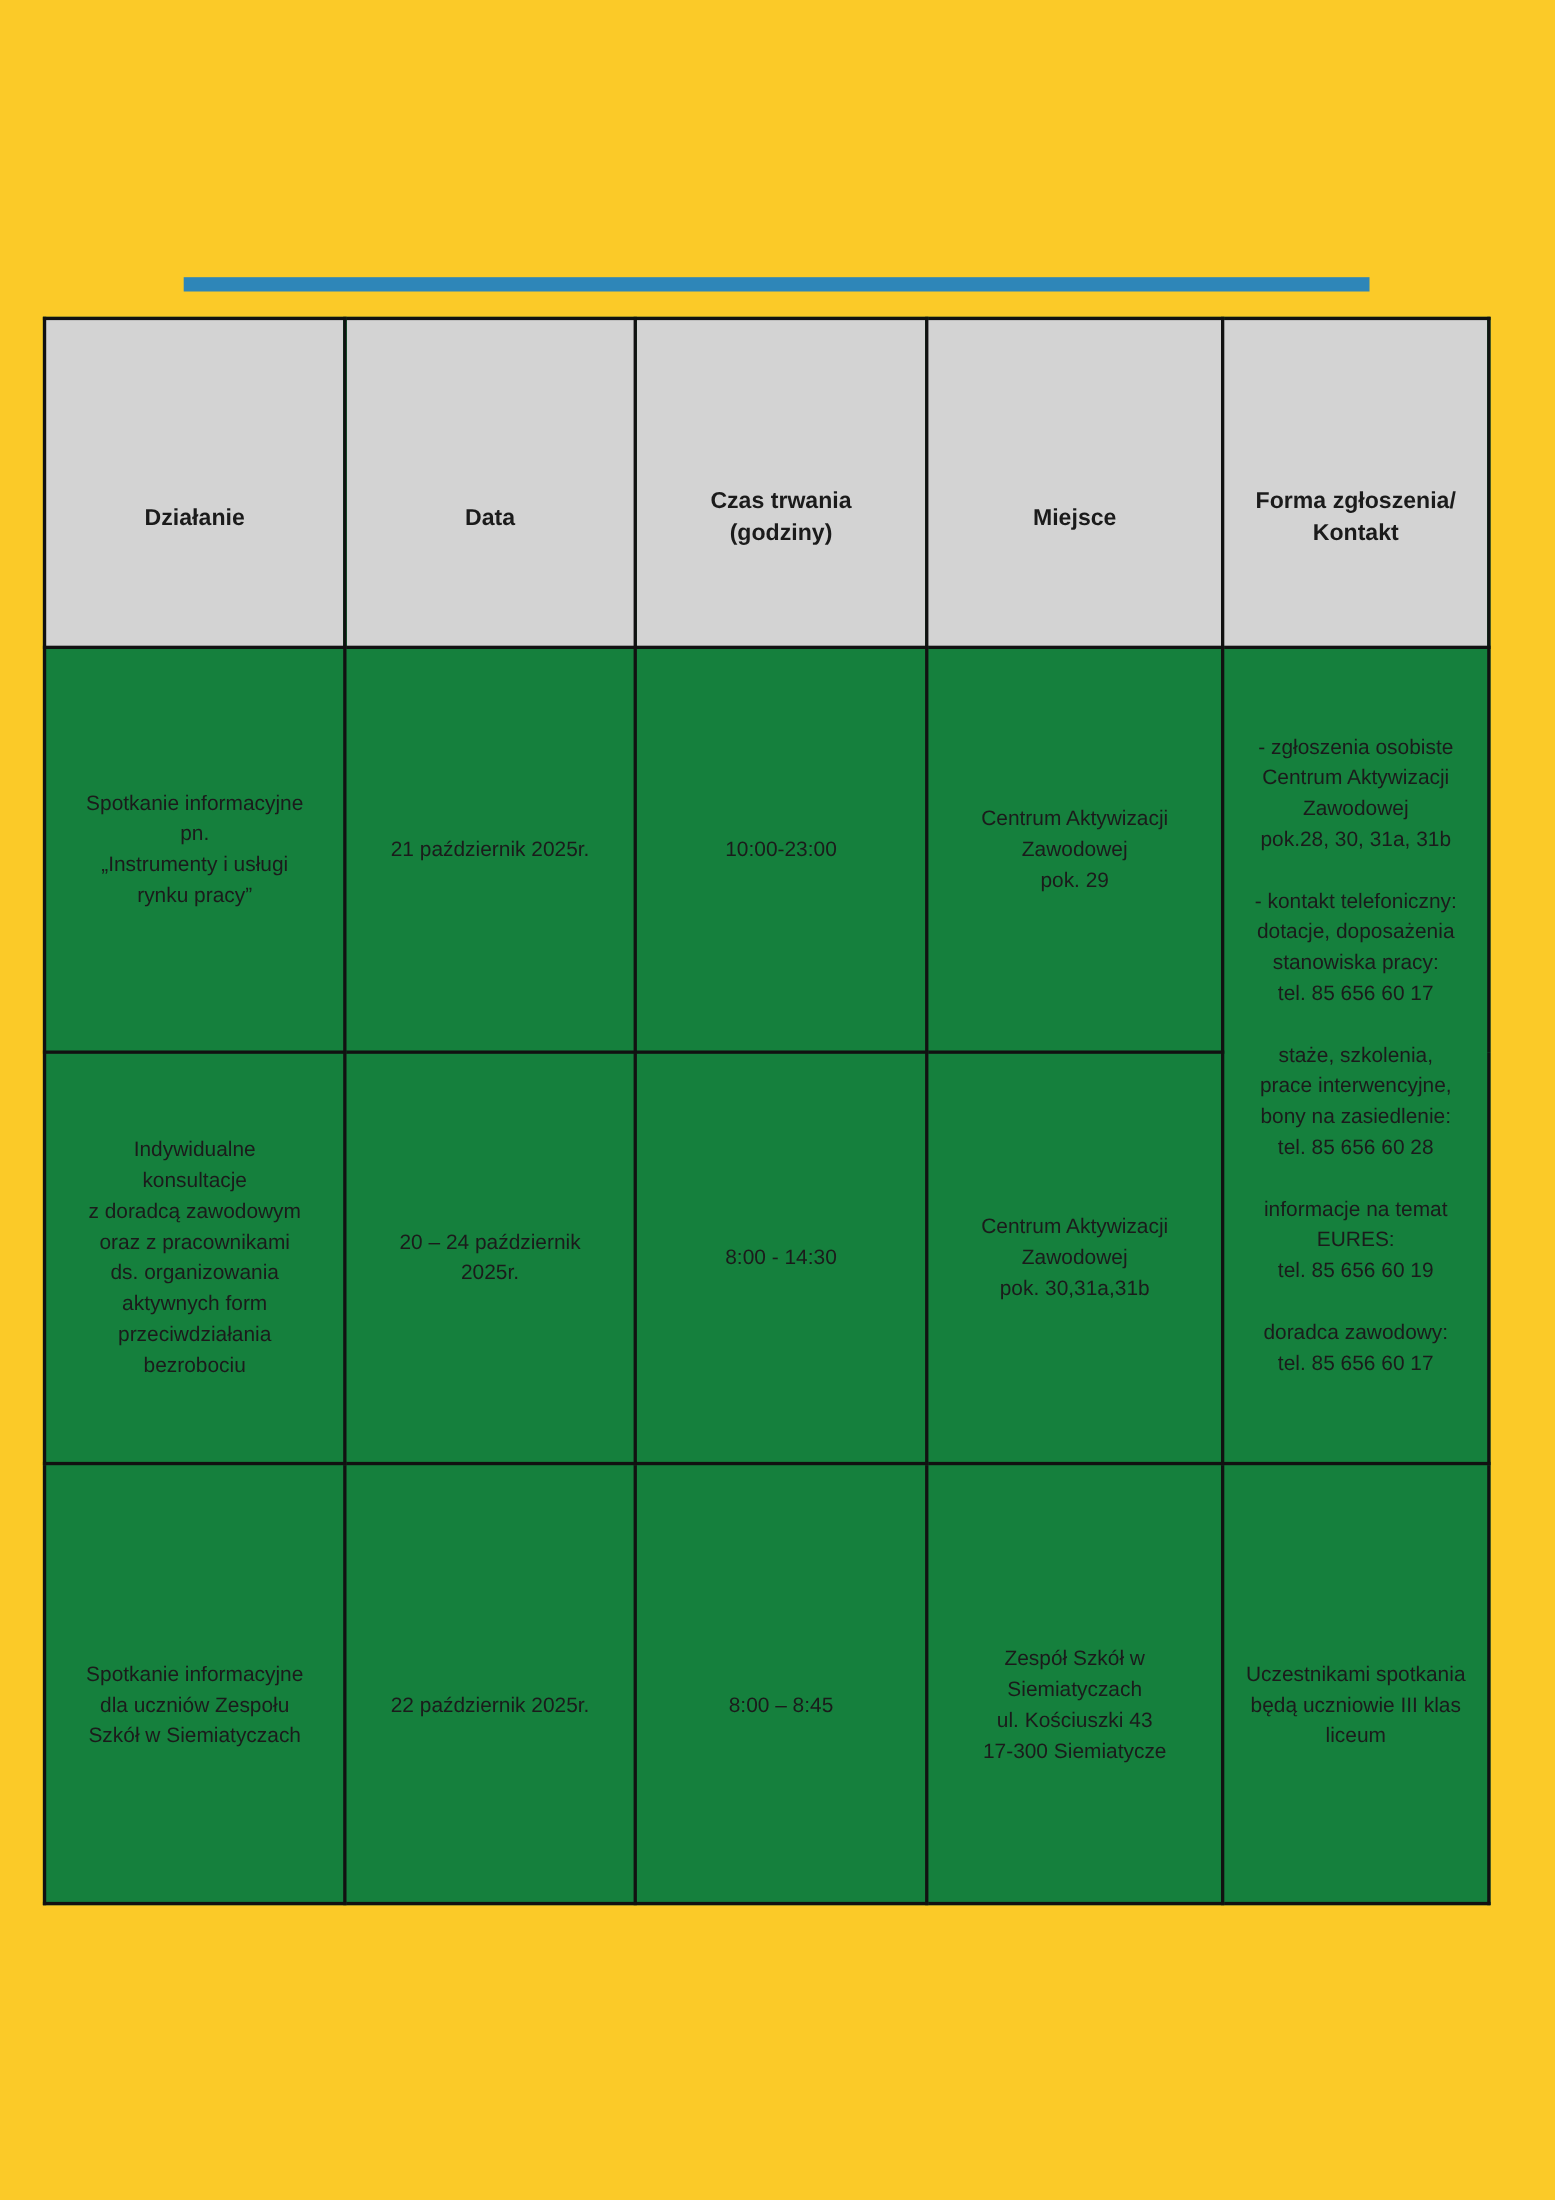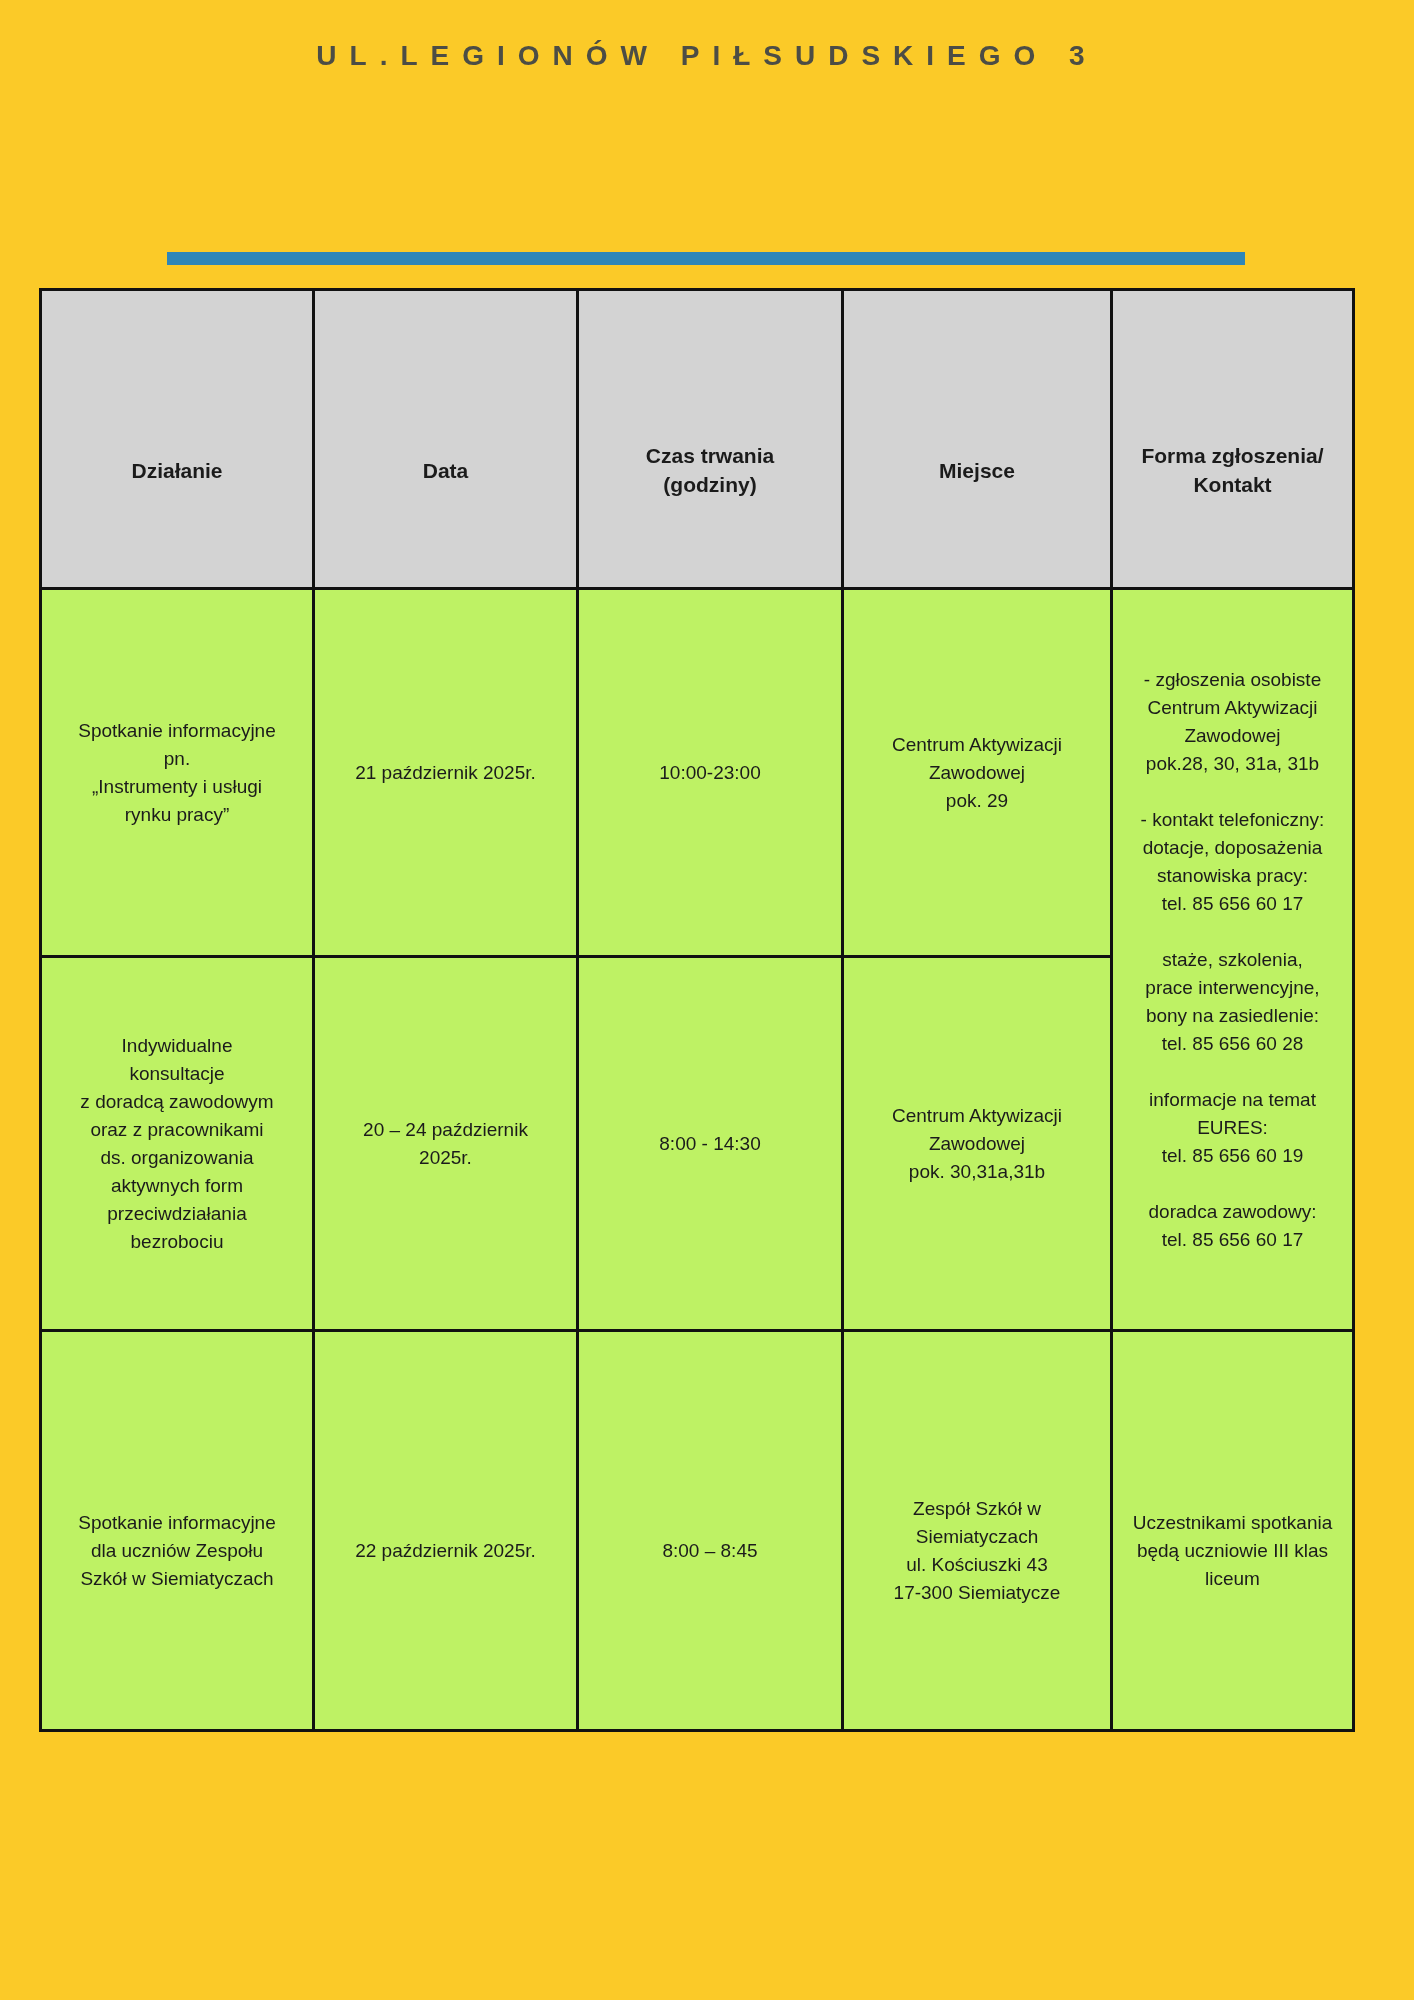--- a/index.html
+++ b/index.html
@@ -38,21 +38,21 @@
     height: 13px;
     background: #2e86b8;
   }
   table.schedule {
     position: absolute;
     left: 39px;
     top: 288px;
     width: 1313px;
     border-collapse: collapse;
     table-layout: fixed;
-    background: #bef264;
+    background: #15803d;
   }
   table.schedule col.c1 { width: 273px; }
   table.schedule col.c2 { width: 264px; }
   table.schedule col.c3 { width: 265px; }
   table.schedule col.c4 { width: 269px; }
   table.schedule col.c5 { width: 242px; }
   table.schedule th, table.schedule td {
     border: 3px solid #111111;
     text-align: center;
     vertical-align: middle;
@@ -73,21 +73,20 @@
   tr.body-row1 { height: 368px; }
   tr.body-row2 { height: 374px; }
   tr.body-row3 { height: 400px; }
   tr.body-row3 td { padding-top: 44px; }
   td.kontakt-merged { padding-top: 30px; }
 </style>
 </head>
 <body>
 
 <div class="poster-header">
-  <div class="hline">UL.LEGIONÓW PIŁSUDSKIEGO 3</div>
 </div>
 
 <div class="divider-bar"></div>
 
 <table class="schedule">
   <colgroup>
     <col class="c1">
       <col class="c2">
       <col class="c3">
       <col class="c4">

